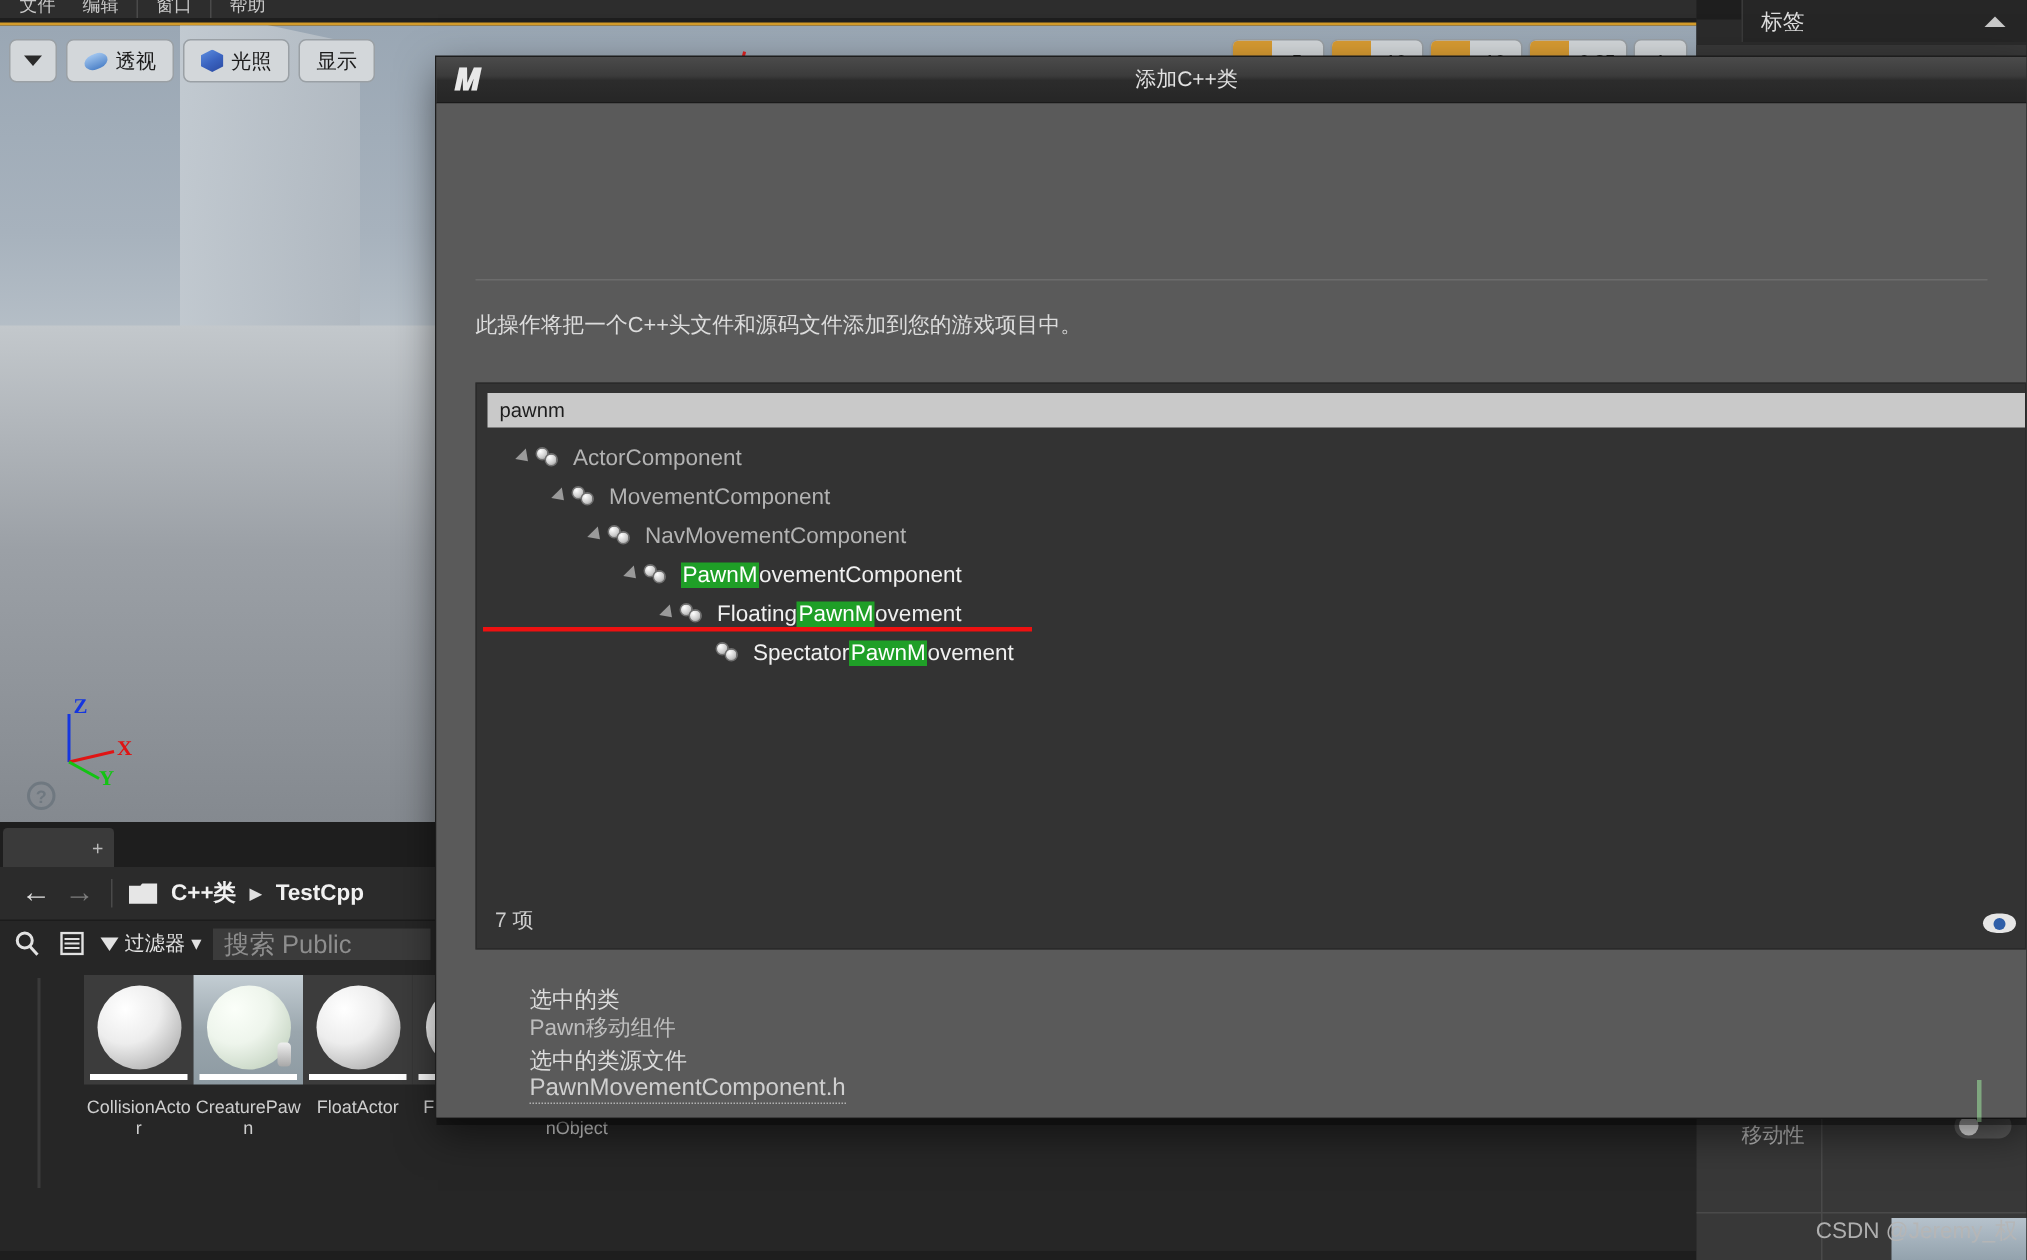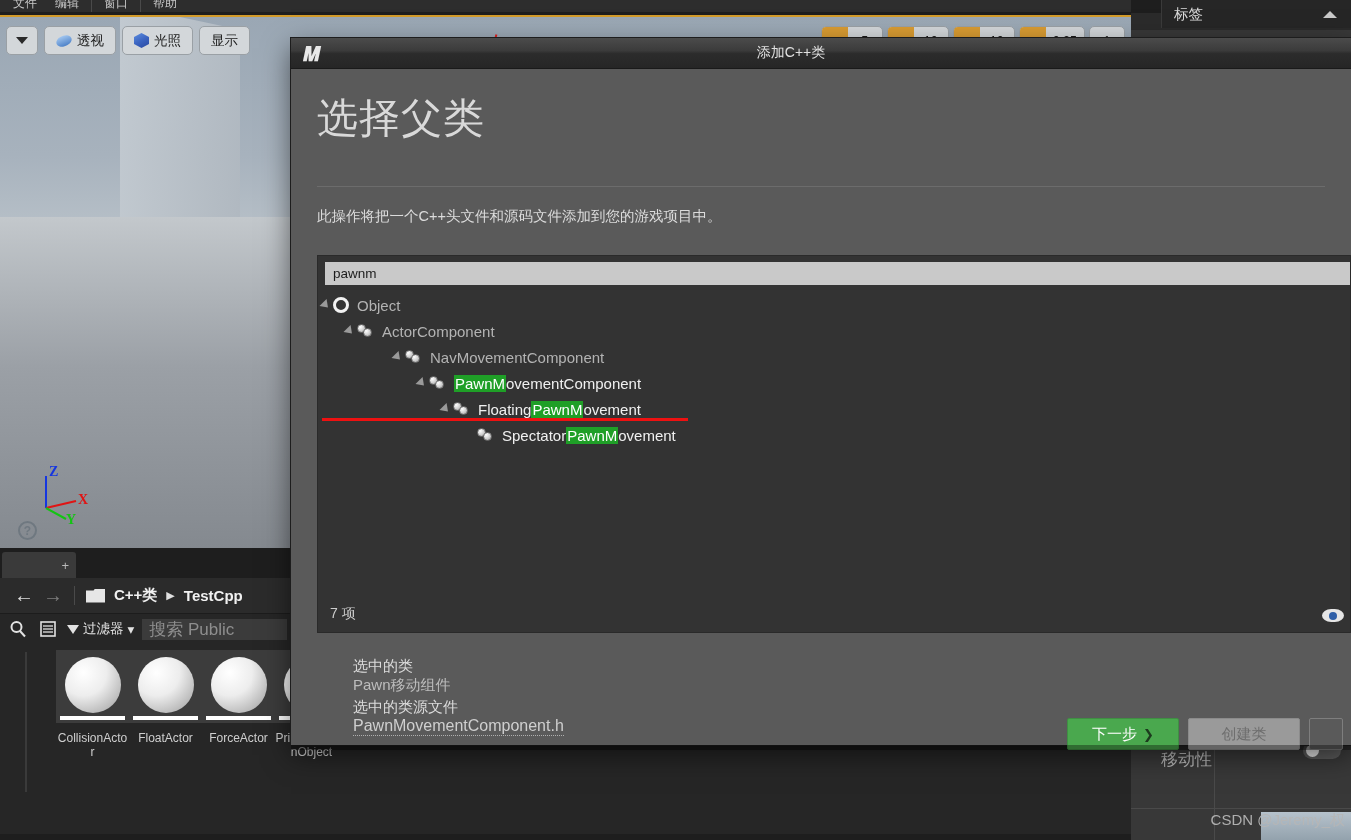--- a/index.html
+++ b/index.html
@@ -194,21 +194,21 @@
     font-size: 14.5px; color: #dcdcdc;
   }
   .rp-collapse {
     position: absolute; right: 14px; top: 11px;
     width: 0; height: 0; border-left: 7px solid transparent;
     border-right: 7px solid transparent; border-bottom: 7px solid #c9c9c9;
   }
   .rp-body { position: absolute; left: 0; top: 30px; right: 0; bottom: 0; background: #383838; }
   .rp-row {
     position: absolute; left: 0; right: 0; display: flex; align-items: center;
-    font-size: 17px; color: #b6b6b6;
+    font-size: 14px; color: #b6b6b6;
   }
   .rp-mobility { top: 718px; left: 30px; }
   .rp-toggle {
     position: absolute; right: 10px; top: 712px; width: 38px; height: 17px;
     background: #5a5a5a; border-radius: 9px;
   }
   .rp-toggle .knob {
     position: absolute; left: 3px; top: 2px; width: 13px; height: 13px;
     border-radius: 50%; background: #e2e2e2;
   }
@@ -464,20 +464,28 @@
 
     <div class="cb-grid">
       <div class="cb-item">
         <div class="thumb">
             <span class="sph"></span>
             <span class="base"></span>
           </div>
         <div class="cb-label">CollisionActor</div>
       </div>
       <div class="cb-item">
+        <div class="thumb t2">
+            <span class="sph"></span>
+            <span class="mini"></span>
+            <span class="base"></span>
+          </div>
+        <div class="cb-label">CreaturePawn</div>
+      </div>
+      <div class="cb-item">
         <div class="thumb">
             <span class="sph"></span>
             <span class="base"></span>
           </div>
         <div class="cb-label">FloatActor</div>
       </div>
       <div class="cb-item">
         <div class="thumb">
             <span class="sph"></span>
             <span class="base"></span>
@@ -519,40 +527,42 @@
     </div>
   </div>
 
   <div class="dlg">
     <div class="dlg-title">
       <span class="ue-logo">𝑴</span>
       <span class="ttxt">添加C++类</span>
     </div>
 
     <div class="dlg-body">
-      <div class="dlg-h1">选择父类</div>
       <div class="dlg-rule"></div>
       <div class="dlg-sub">此操作将把一个C++头文件和源码文件添加到您的游戏项目中。</div>
 
       <div class="tree-panel">
         <div class="tree-search">pawnm</div>
 
         <div class="tree-list">
-          <div class="tnode" style="padding-left:4px">
-            <span class="disc"></span>
-            <span class="ico-obj"></span>
-            <span id="n0">Object</span>
-          </div>
           <div class="tnode" style="padding-left:28px">
             <span class="disc"></span>
             <span class="ico-comp">
                 <i></i>
                 <i></i>
               </span>
             <span id="n1">ActorComponent</span>
+          </div>
+          <div class="tnode" style="padding-left:52px">
+            <span class="disc"></span>
+            <span class="ico-comp">
+                <i></i>
+                <i></i>
+              </span>
+            <span id="n2">MovementComponent</span>
           </div>
           <div class="tnode" style="padding-left:76px">
             <span class="disc"></span>
             <span class="ico-comp">
                 <i></i>
                 <i></i>
               </span>
             <span id="n3">NavMovementComponent</span>
           </div>
           <div class="tnode sel" style="padding-left:100px">
@@ -593,27 +603,17 @@
           <span class="sel-key">选中的类</span>
           <span class="sel-val">Pawn移动组件</span>
         </div>
         <div class="sel-line">
           <span class="sel-key">选中的类源文件</span>
           <span class="sel-val link">PawnMovementComponent.h</span>
         </div>
       </div>
 
       <div class="grn-edge"></div>
-      <div class="dlg-actions">
-        <div class="btn btn-next">
-          <span>下一步</span>
-          <span class="chev">❯</span>
-        </div>
-        <div class="btn btn-disabled">
-          <span>创建类</span>
-        </div>
-        <div class="btn btn-ghost"></div>
-      </div>
     </div>
   </div>
   <div class="dlg-shadowstrip"></div>
 
 </div>
 
 </body></html>

